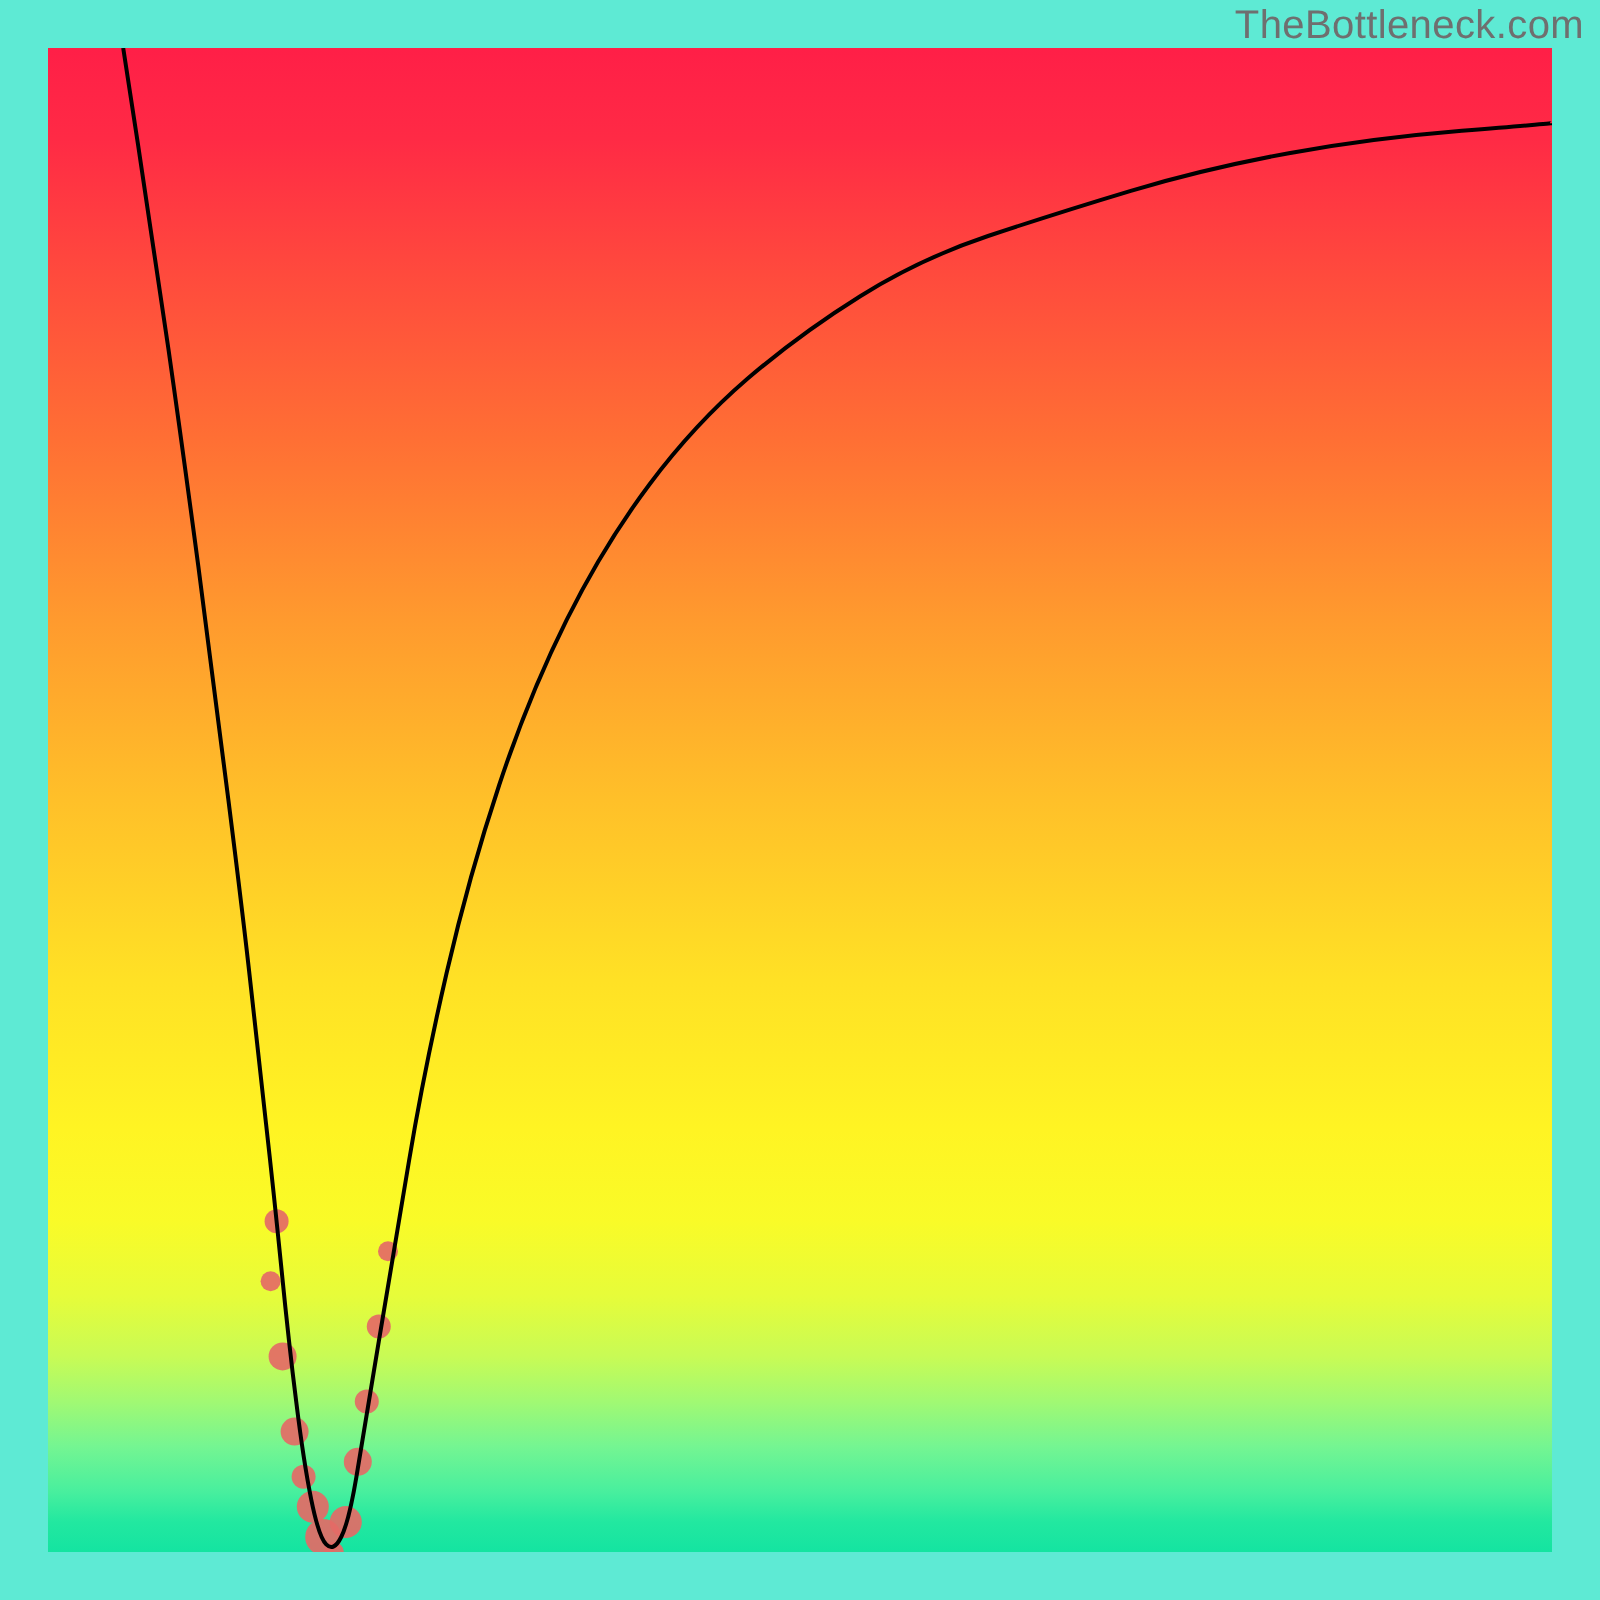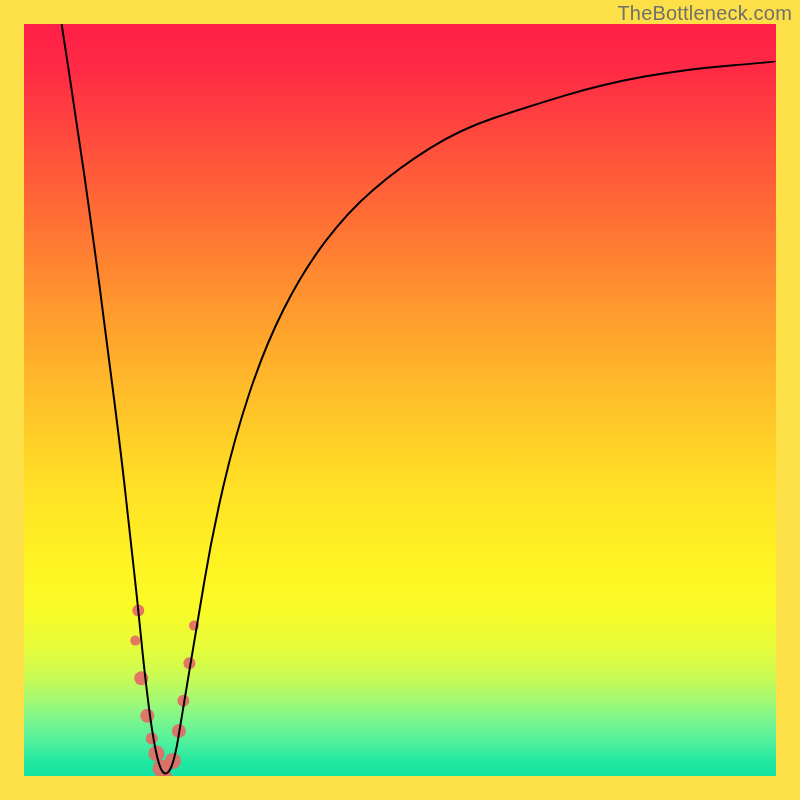--- a/index.html
+++ b/index.html
@@ -9,21 +9,21 @@
     height: 800px;
     overflow: hidden;
     background: #000;
     font-family: Arial, Helvetica, sans-serif;
   }
   .frame {
     position: absolute;
     top: 0; left: 0;
     width: 800px;
     height: 800px;
-    background: #fde047;
+    background: #5eead4;
   }
   .plot {
     position: absolute;
     top: 24px;
     left: 24px;
     width: 752px;
     height: 752px;
     overflow: hidden;
   }
   .gradient {

